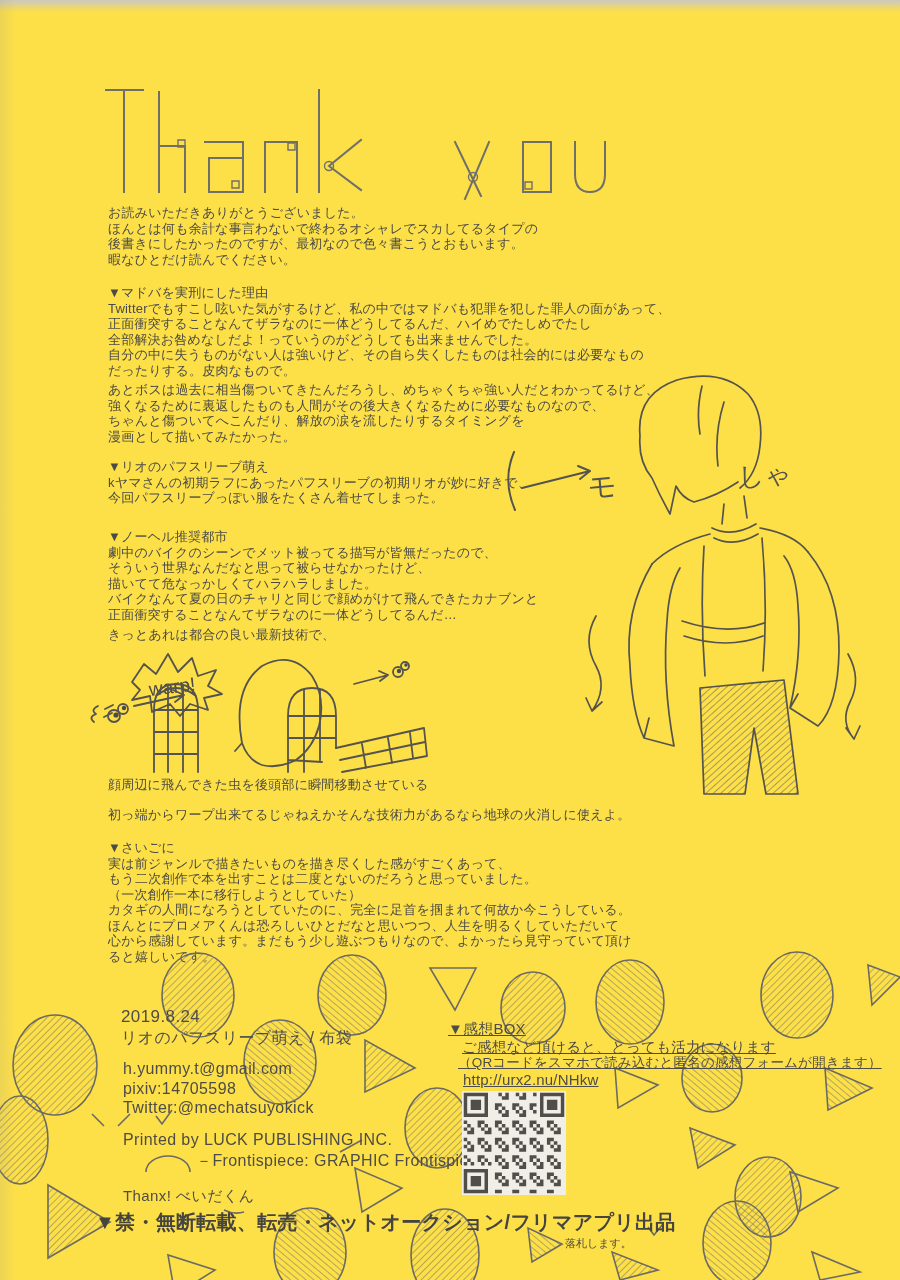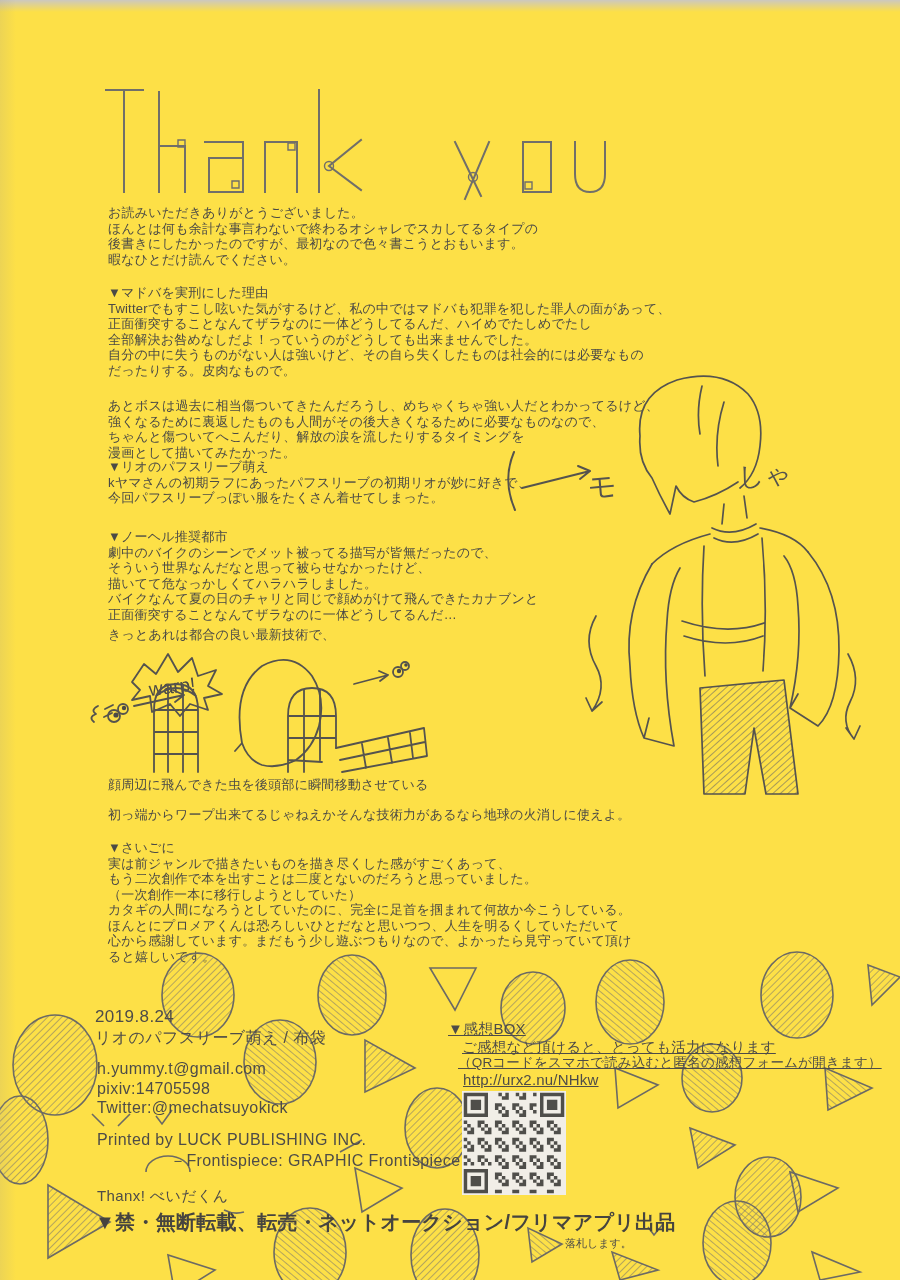--- a/index.html
+++ b/index.html
@@ -7,21 +7,21 @@
         background:#fde047;
         font-family:"Liberation Sans","DejaVu Sans",sans-serif;color:#4b4a46;}
   .page::before{content:"";position:absolute;left:0;top:0;right:0;height:12px;
         background:linear-gradient(#ccc8bf,rgba(204,200,191,0));pointer-events:none;z-index:9;}
   .page::after{content:"";position:absolute;left:0;top:0;bottom:0;width:16px;
         background:linear-gradient(90deg,rgba(160,155,145,.18),rgba(160,155,145,0));pointer-events:none;z-index:9;}
   .abs{position:absolute;}
   .jp{font-size:13px;line-height:15.5px;letter-spacing:.2px;white-space:pre-line;color:#4b4a46;}
   .sr{position:absolute;width:1px;height:1px;overflow:hidden;clip:rect(0 0 0 0);}
   .hand{color:#55534e;font-size:28px;transform:rotate(-5deg);}
-  .col-l{font-size:16px;letter-spacing:.4px;color:#4e4c48;white-space:pre;}
+  .col-l{font-size:16px;letter-spacing:.4px;color:#4e4c48;white-space:pre;margin-left:26px;}
   .col-s{font-size:14px;letter-spacing:.2px;color:#4e4c48;white-space:pre;text-decoration:underline;}
   svg{display:block;overflow:visible;}
   .sketch path,.sketch line,.sketch circle,.sketch ellipse,.sketch polygon,.sketch rect{vector-effect:non-scaling-stroke;}
 </style>
 </head>
 <body>
 
 <div class="page">
 
   <span class="sr">Thank you</span>
@@ -47,21 +47,21 @@
 後書きにしたかったのですが、最初なので色々書こうとおもいます。
 暇なひとだけ読んでください。</div>
 
   <div class="abs" style="left:108px;top:285px;width:720px">
     <div class="jp">▼マドバを実刑にした理由</div>
     <div class="jp">Twitterでもすこし呟いた気がするけど、私の中ではマドバも犯罪を犯した罪人の面があって、
 正面衝突することなんてザラなのに一体どうしてるんだ、ハイめでたしめでたし
 全部解決お咎めなしだよ！っていうのがどうしても出来ませんでした。
 自分の中に失うものがない人は強いけど、その自ら失くしたものは社会的には必要なもの
 だったりする。皮肉なもので。</div>
-    <div class="jp" style="margin-top:20px">あとボスは過去に相当傷ついてきたんだろうし、めちゃくちゃ強い人だとわかってるけど、
+    <div class="jp" style="margin-top:4px">あとボスは過去に相当傷ついてきたんだろうし、めちゃくちゃ強い人だとわかってるけど、
 強くなるために裏返したものも人間がその後大きくなるために必要なものなので、
 ちゃんと傷ついてへこんだり、解放の涙を流したりするタイミングを
 漫画として描いてみたかった。</div>
   </div>
 
   <div class="abs" style="left:108px;top:459px;width:720px">
     <div class="jp">▼リオのパフスリーブ萌え</div>
     <div class="jp">kヤマさんの初期ラフにあったパフスリーブの初期リオが妙に好きで、
 今回パフスリーブっぽい服をたくさん着せてしまった。</div>
   </div>

